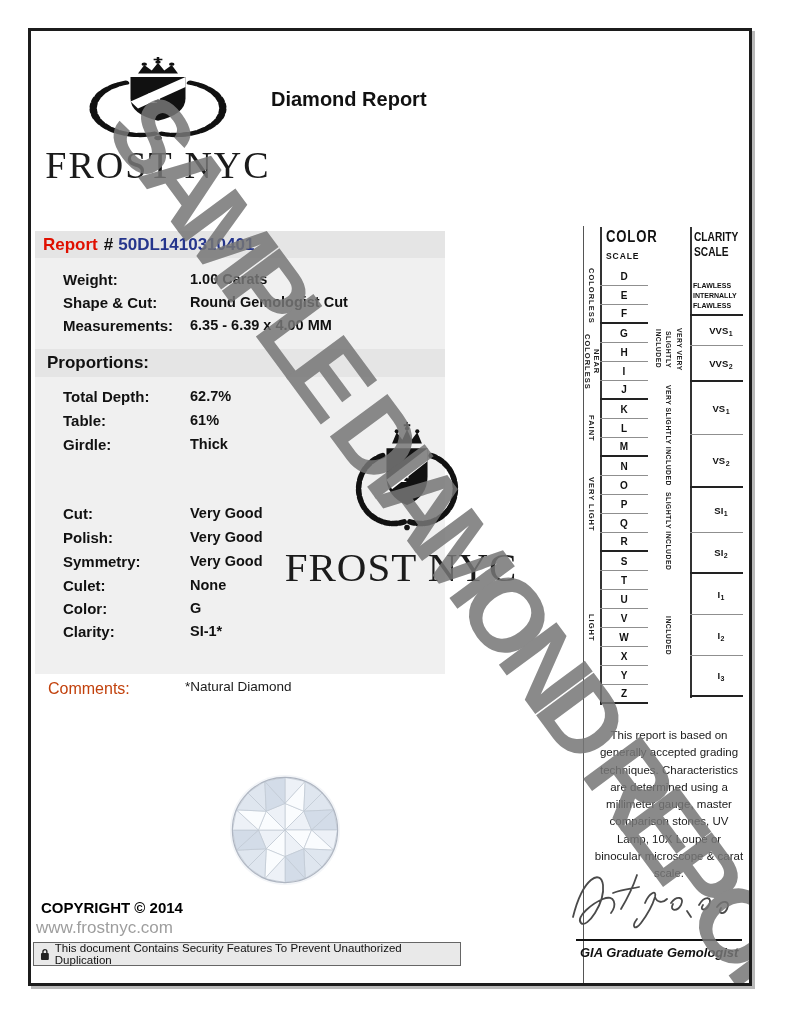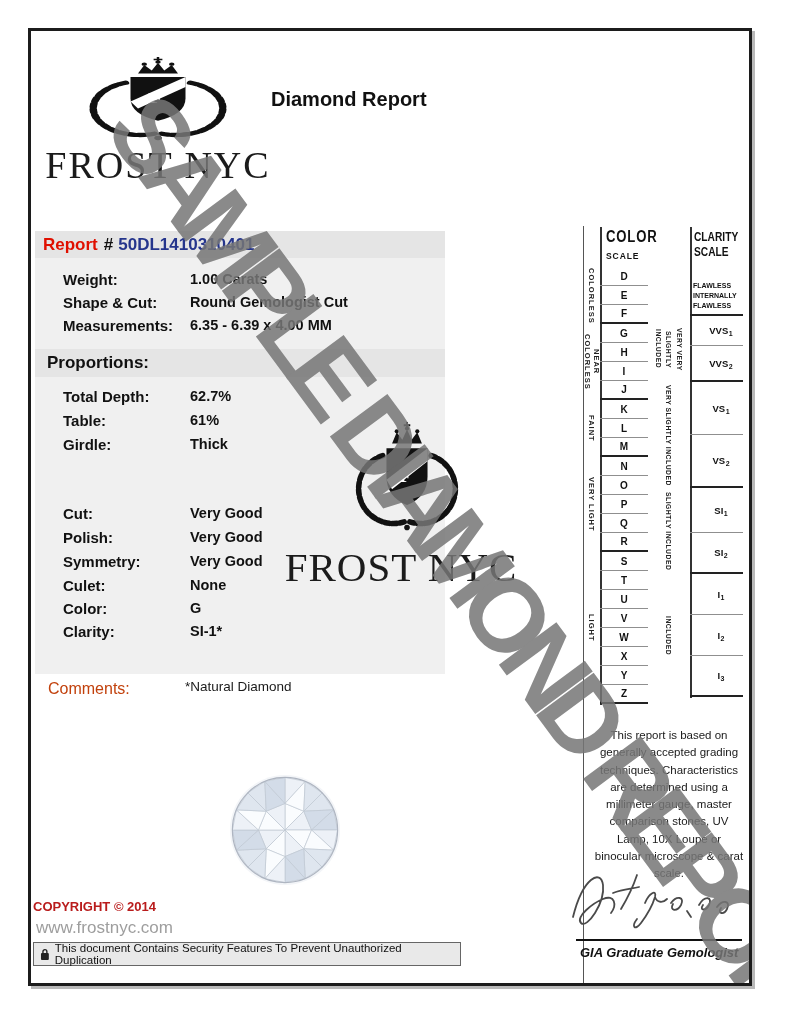--- a/index.html
+++ b/index.html
@@ -64,21 +64,21 @@
 
   .disclaimer { left:561px; top:696px; width:154px; font-size:11.5px; line-height:1.5;
                 text-align:center; color:#1a1a1a; }
 
   
   .signature-svg { left:536px; top:828px; }
   .sig-line { left:545px; top:908px; width:166px; border-top:2px solid #111; }
   .sig-title { left:549px; top:914px; font-size:13px; font-weight:bold; font-style:italic; color:#111; }
 
   
-  .copyright { left:2px; top:868px; font-size:13px; font-weight:bold; color:#b91c1c; }
+  .copyright { left:10px; top:868px; font-size:15px; font-weight:bold; color:#000000; }
   .website   { left:5px; top:887px; font-size:17px; color:#9e9e9e; }
   .security-bar { left:2px; top:911px; width:428px; height:24px; background:#e9e9e9; border:1px solid #666;
                   display:flex; align-items:center; gap:5px; padding:0 6px; font-size:11.5px; color:#111; }
 
   
   .diamond-photo { left:195px; top:740px; }
 
   
   .watermark { left:148px; top:42px; font-size:104px; font-weight:bold; letter-spacing:-0.12em;
                color:#767676; opacity:.85; transform:rotate(53.5deg); transform-origin:0 0;

